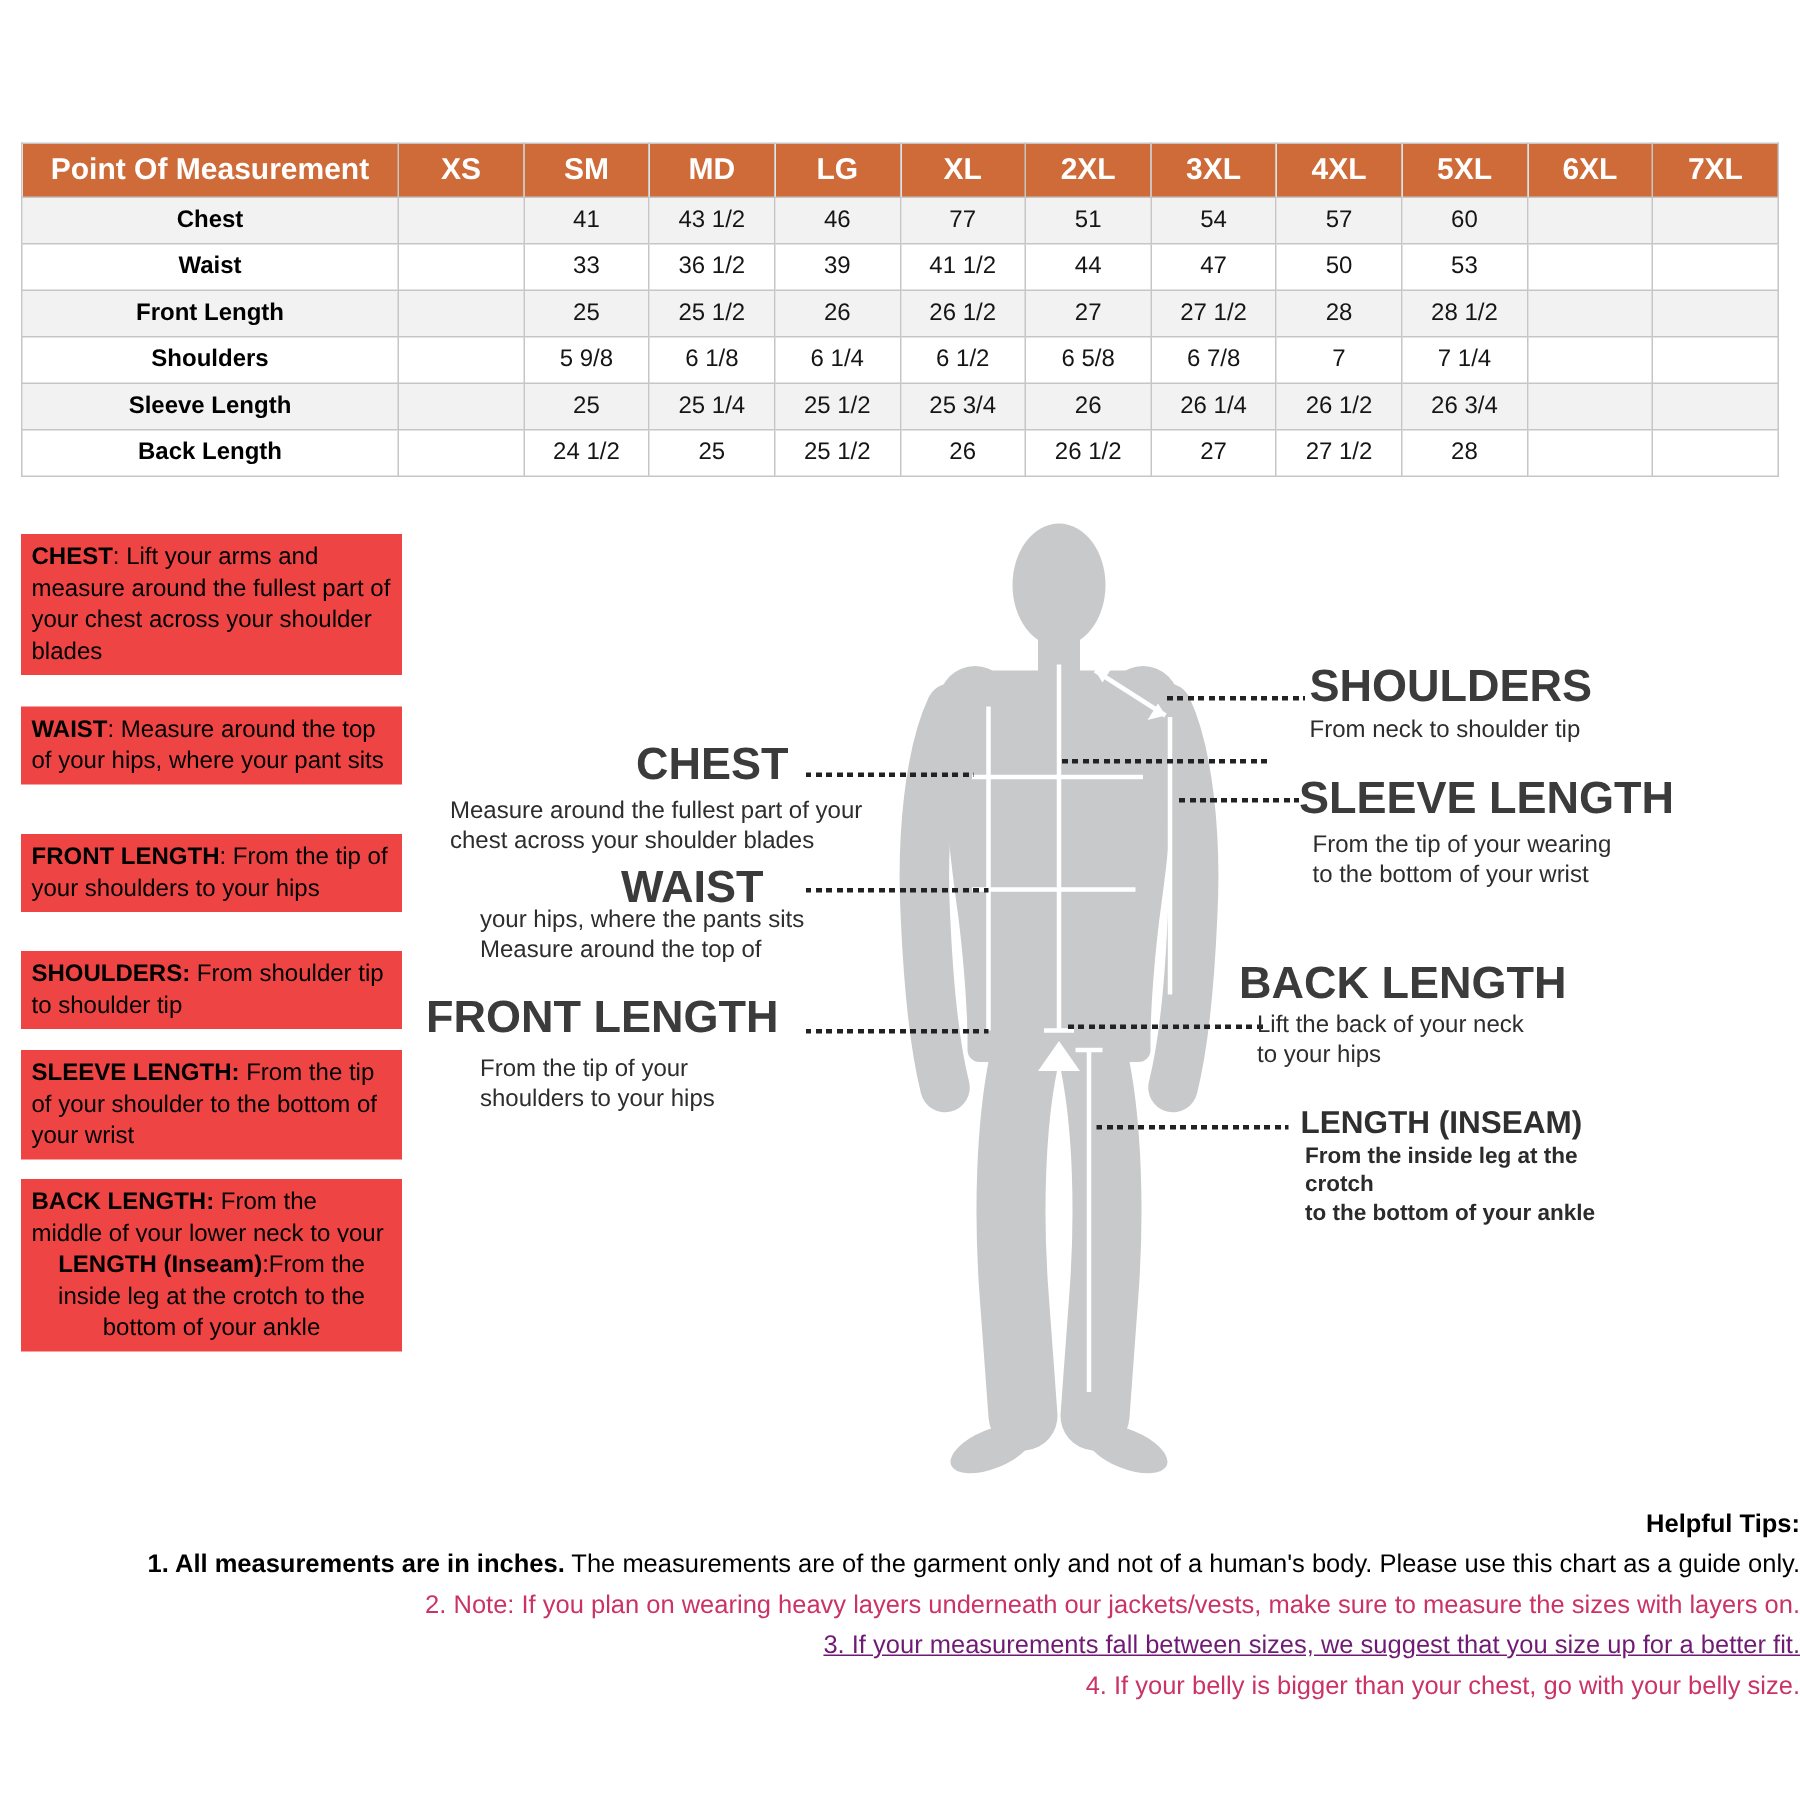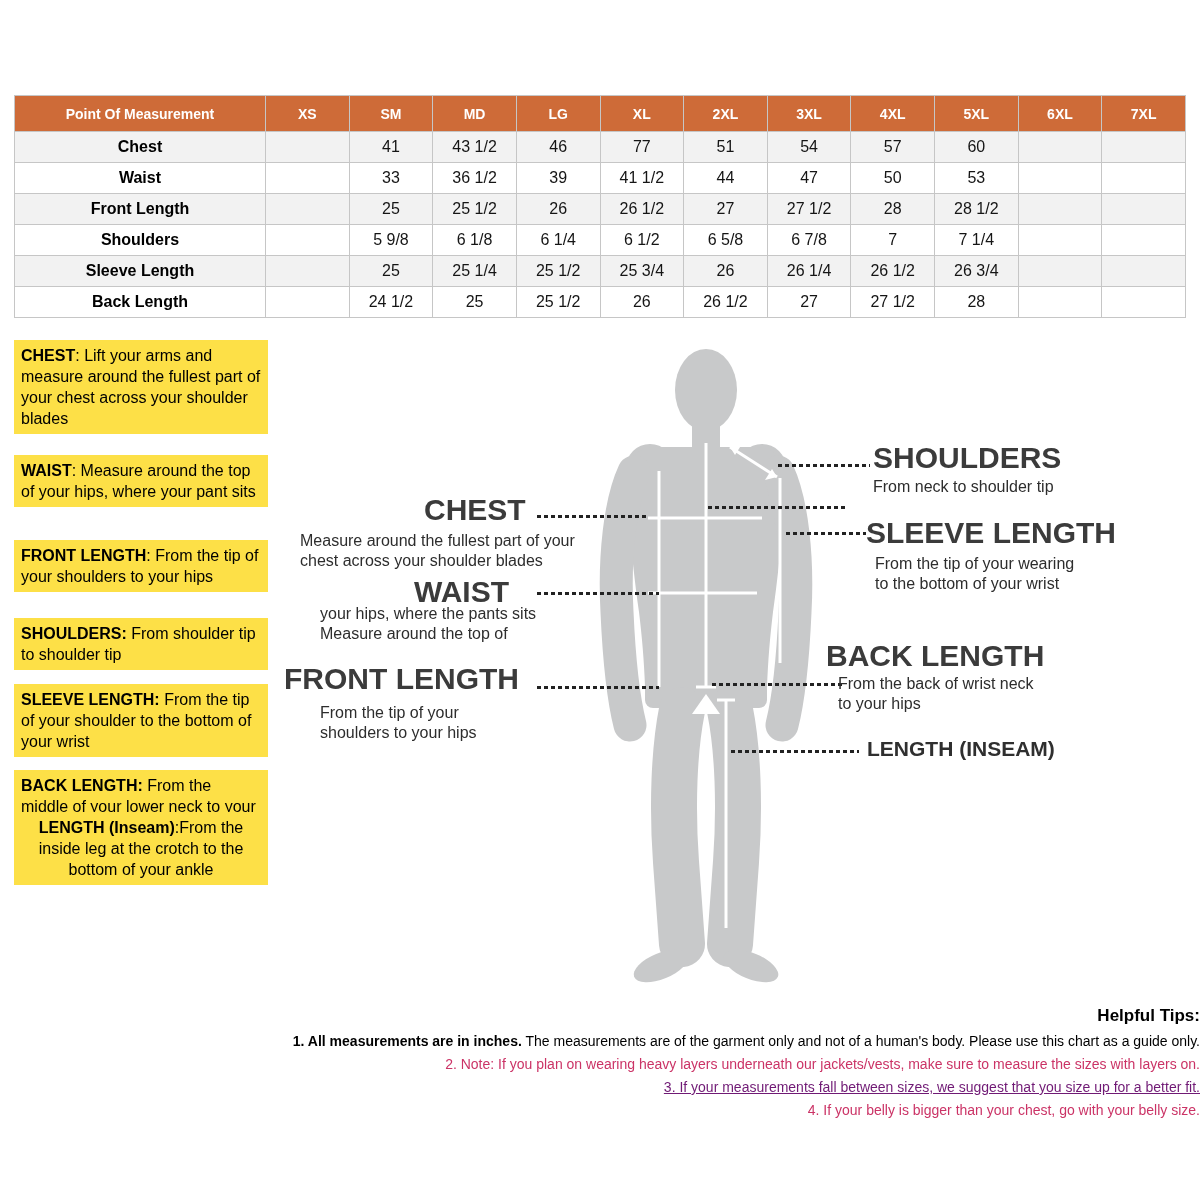--- a/index.html
+++ b/index.html
@@ -6,47 +6,47 @@
   .canvas {
     position:relative; width:1200px; height:1200px; background:#ffffff;
     font-family:"Liberation Sans","DejaVu Sans",sans-serif; overflow:hidden;
   }
 
   
   table.size { position:absolute; left:14px; top:95px; width:1172px;
     border-collapse:collapse; table-layout:fixed; }
   .size th, .size td { border:1px solid #c6c6c6; text-align:center; padding:0; overflow:hidden; }
   .size thead th { background:var(--orange,#CE6B38); color:#fff; font-weight:bold;
-    font-size:14px; height:35px; }
+    font-size:20px; height:35px; }
   .size td { font-size:16px; height:30px; color:#151515; background:#fff; }
   .size td.row-label { font-weight:bold; color:#000; }
   .size tr.stripe td { background:#f2f2f2; }
 
   
-  .def-block { position:absolute; left:14px; width:254px; background:#fde047;
-    padding:5px 7px; box-sizing:border-box; font-size:16px; line-height:21px; color:#000; }
+  .def-block { position:absolute; left:14px; width:254px; background:#ef4444;
+    padding:5px 7px; box-sizing:border-box; font-size:16px; line-height:21px; color:#000;margin-top:16px; }
   .def-block b { font-weight:bold; }
 
   
   .big-label { position:absolute; font-size:30px; line-height:32px; font-weight:bold;
     color:#3b3b3b; white-space:nowrap; }
   .big-label.small { font-size:21px; line-height:23px; color:#2f2f2f; }
   .desc { position:absolute; font-size:16px; line-height:20px; color:#2d2d2d; }
   .desc.center { }
   .desc.inseam-style { font-size:15px; font-weight:bold; line-height:19px; color:#2b2b2b; }
 
   .dots { position:absolute; height:3px;
     background-image:repeating-linear-gradient(90deg,#222 0px,#222 4px,transparent 4px,transparent 7px); }
 
   .figure { position:absolute; left:540px; top:342px; width:330px; height:650px; }
 
   
   .tips { position:absolute; left:0; top:1006px; width:1200px; text-align:right; color:#000; }
   .tips .heading { font-weight:bold; font-size:17px; margin-bottom:7px; }
-  .tip-line { font-size:14px; margin-bottom:7px; }
+  .tip-line { font-size:17px; margin-bottom:7px; }
   .tip-line b { font-weight:bold; }
 </style>
 </head>
 <body>
 
 <div class="canvas">
 
   <table class="size">
     <colgroup>
       <col style="width:251px">
@@ -244,25 +244,29 @@
   </div>
 
   <div class="big-label" style="left:866px;top:517px">SLEEVE LENGTH</div>
   <div class="desc" style="left:875px;top:554px;width:260px">
     <div>From the tip of your wearing</div>
     <div>to the bottom of your wrist</div>
   </div>
 
   <div class="big-label" style="left:826px;top:640px">BACK LENGTH</div>
   <div class="desc center" style="left:838px;top:674px;width:215px">
-    <div>From the back of wrist neck</div>
+    <div>Lift the back of your neck</div>
     <div>to your hips</div>
   </div>
 
   <div class="big-label small" style="left:867px;top:737px">LENGTH (INSEAM)</div>
+  <div class="desc inseam-style" style="left:870px;top:761px;width:230px">
+    <div>From the inside leg at the crotch</div>
+    <div>to the bottom of your ankle</div>
+  </div>
 
   <div class="tips">
     <div class="heading">Helpful Tips:</div>
     <div id="tip-lines">
         <div class="tip-line" style="color: rgb(0, 0, 0);"><b>1. All measurements are in inches.</b> The measurements are of the garment only and not of a human's body. Please use this chart as a guide only.</div>
         <div class="tip-line" style="color: rgb(203, 51, 102);">2. Note: If you plan on wearing heavy layers underneath our jackets/vests, make sure to measure the sizes with layers on.</div>
         <div class="tip-line" style="color: #701a75; text-decoration: underline;">3. If your measurements fall between sizes, we suggest that you size up for a better fit.</div>
         <div class="tip-line" style="color: rgb(203, 51, 102);">4. If your belly is bigger than your chest, go with your belly size.</div>
       </div>
   </div>

